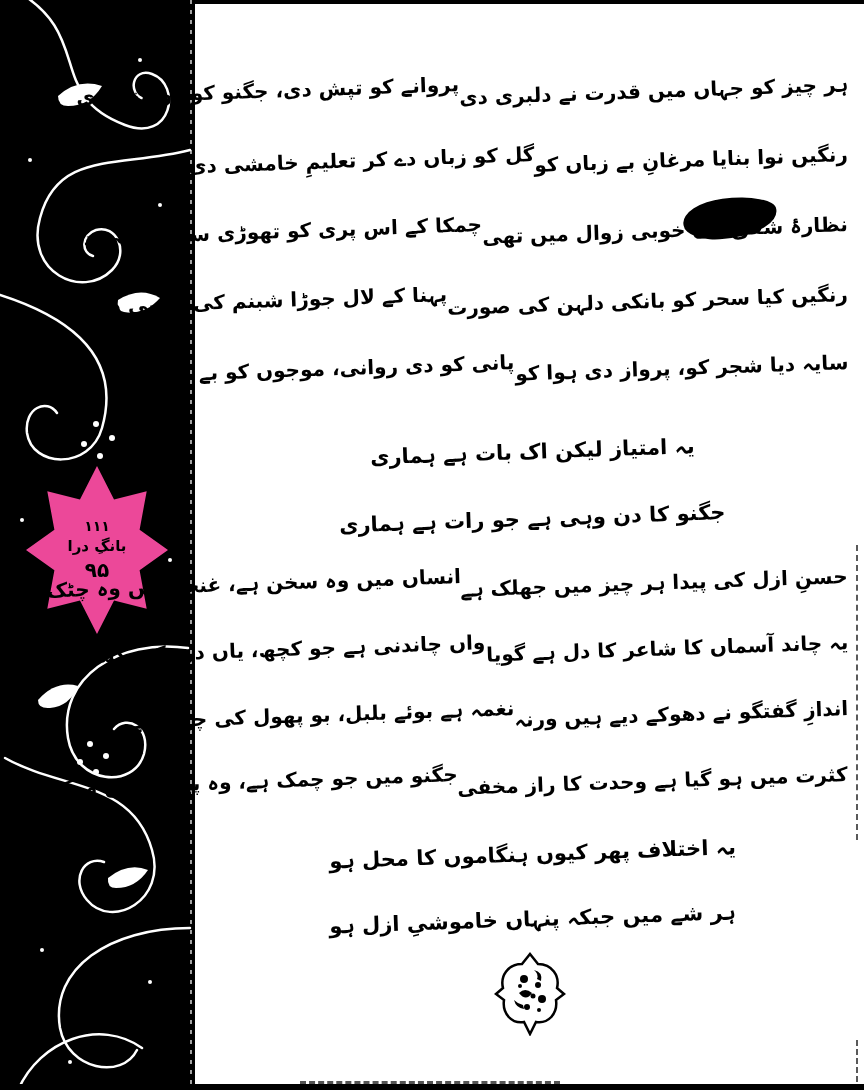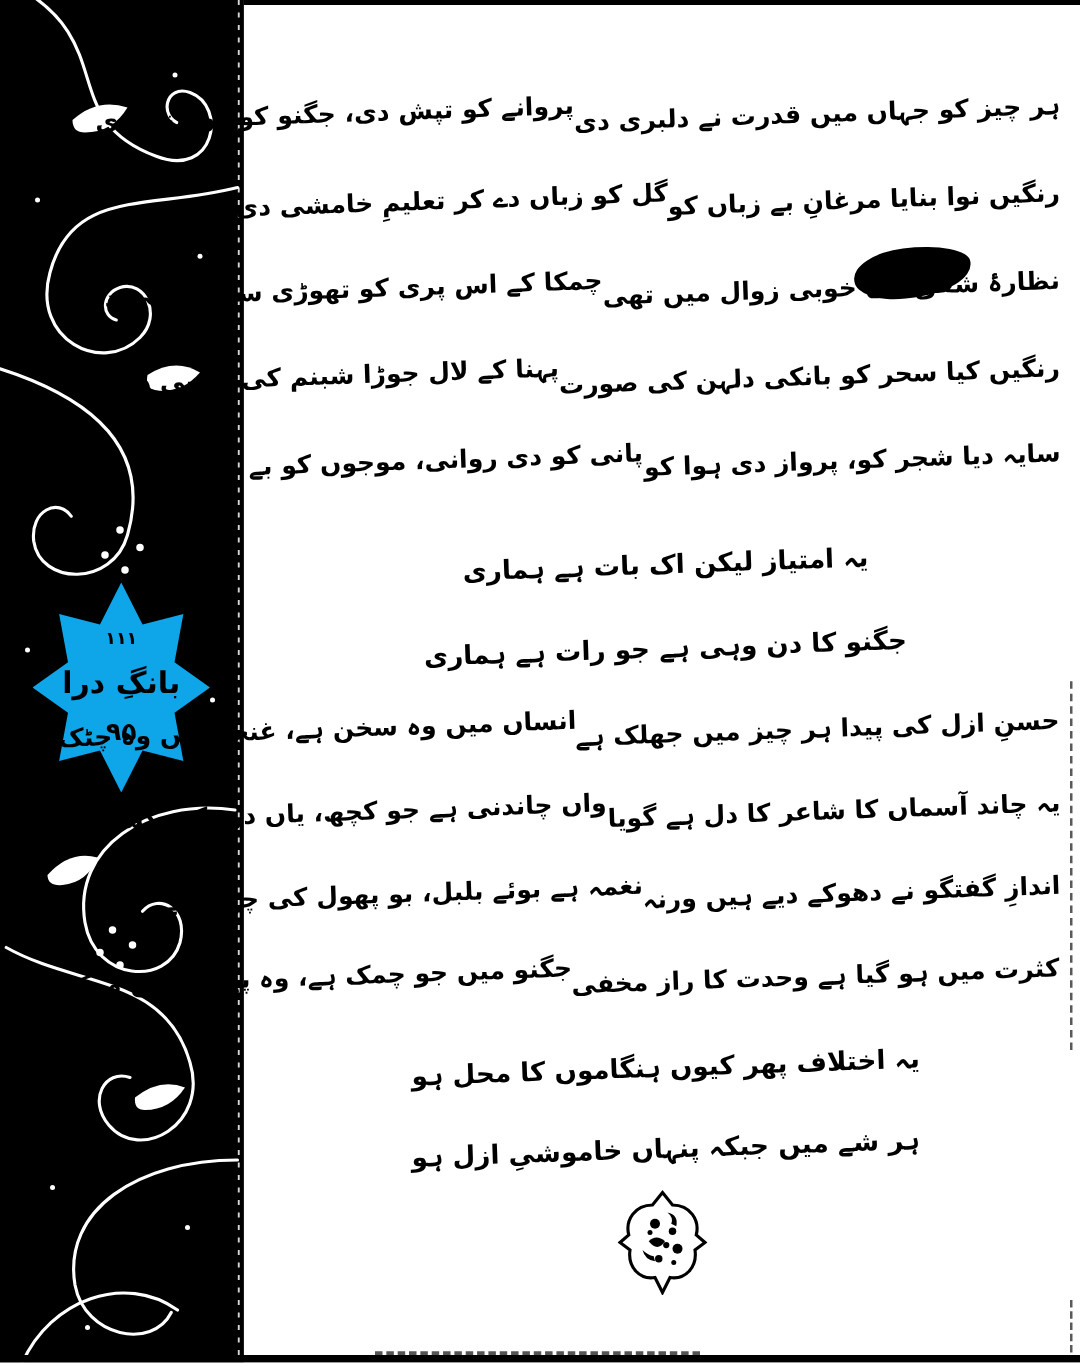--- a/index.html
+++ b/index.html
@@ -10,29 +10,29 @@
   }
   
   .border-strip {
     position:absolute; left:0; top:0; width:195px; height:1090px;
     background:#000;
   }
   .border-strip svg { display:block; width:195px; height:1090px; }
   
   .badge {
     position:absolute; left:26px; top:466px; width:142px; height:168px;
-    background:#0ea5e9; color:#000;
+    background:#ec4899; color:#000;
     clip-path:polygon(50% 0%, 62% 20%, 85% 15%, 80% 38%, 100% 50%,
                       80% 62%, 85% 85%, 62% 80%, 50% 100%, 38% 80%,
                       15% 85%, 20% 62%, 0% 50%, 20% 38%, 15% 15%, 38% 20%);
     display:flex; flex-direction:column; align-items:center; justify-content:center;
-    gap:13px; text-align:center;
+    gap:3px; text-align:center;
   }
   .badge .num-top  { font-size:14px; font-weight:700; letter-spacing:4px; }
-  .badge .title    { font-size:24px; font-weight:700; }
+  .badge .title    { font-size:15px; font-weight:700; }
   .badge .num-bot  { font-size:20px; font-weight:700; }
   
   .rule-top    { position:absolute; left:195px; top:0;    width:669px; height:4px; background:#000; }
   .rule-bottom { position:absolute; left:0;    bottom:0;  width:864px; height:6px; background:#000; }
   .rule-bottom-speckle { position:absolute; left:300px; bottom:6px; width:260px; height:0;
                          border-top:3px dashed #555; }
   .edge-dash-1 { position:absolute; left:856px; top:545px;  height:295px; width:0;
                  border-left:2px dashed #222; opacity:.75; }
   .edge-dash-2 { position:absolute; left:856px; top:1040px; height:42px;  width:0;
                  border-left:2px dashed #222; opacity:.75; }

